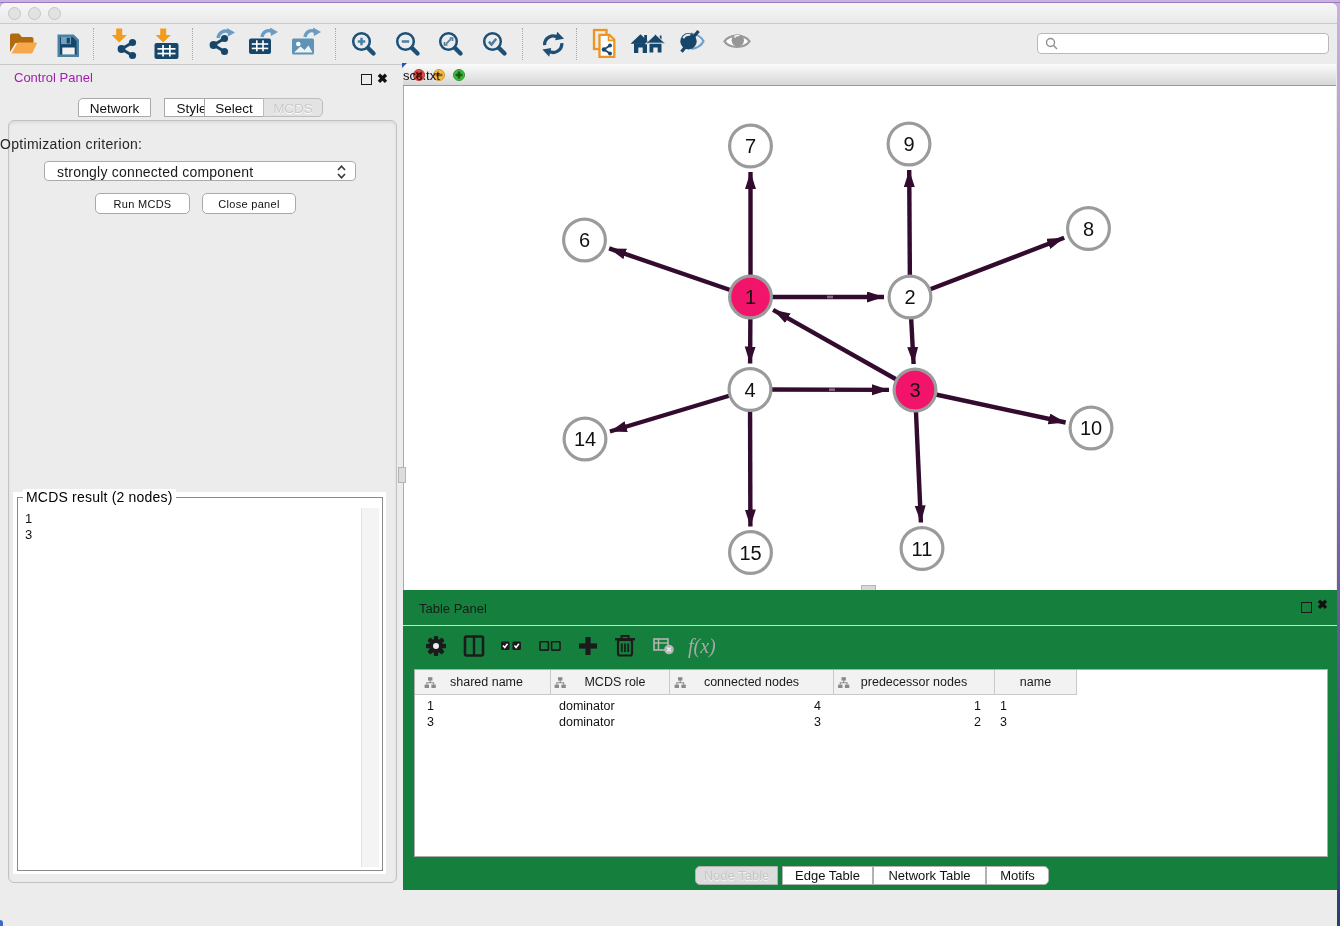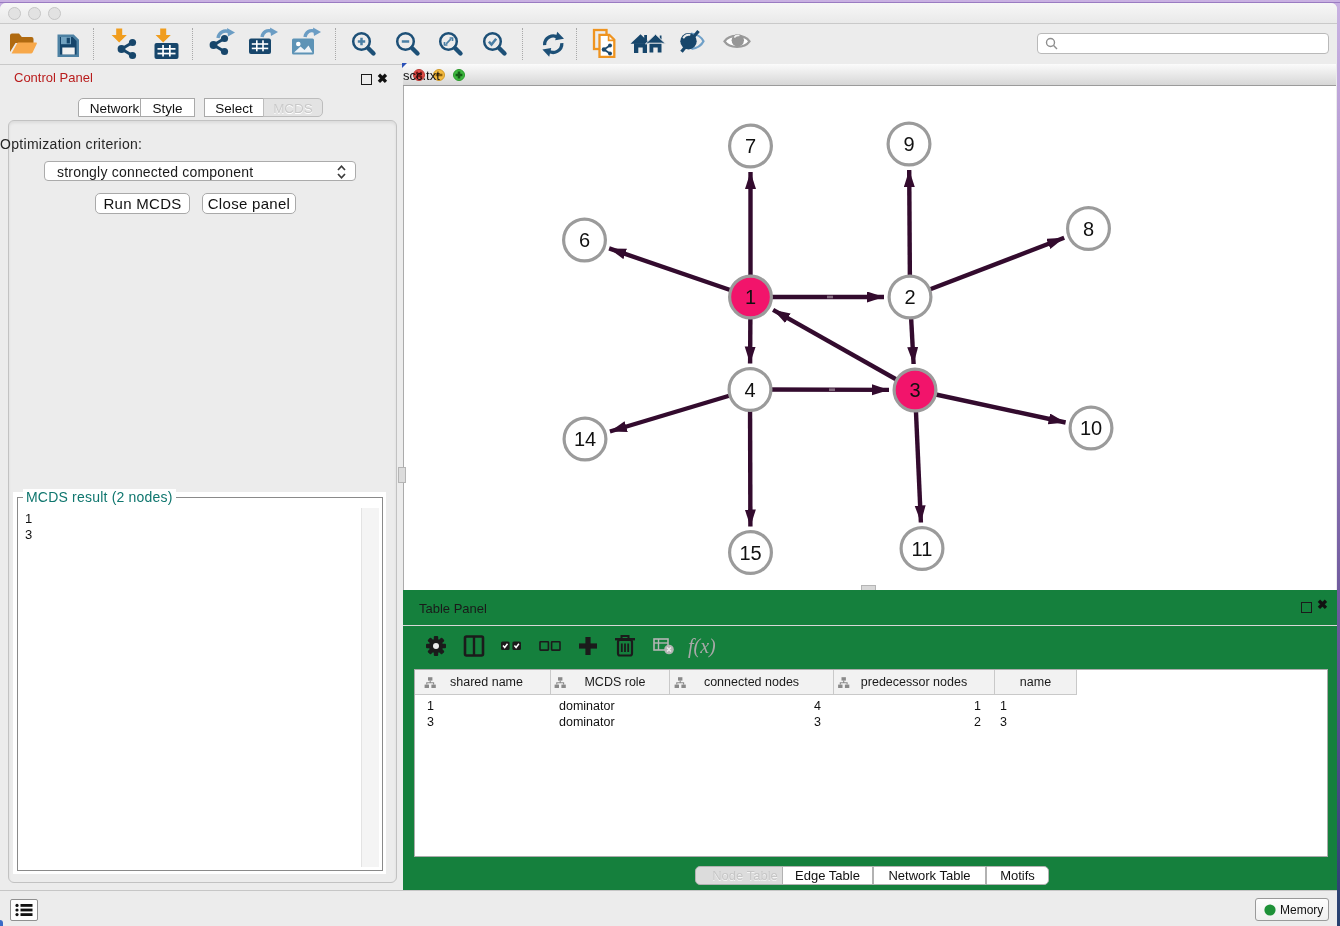--- a/index.html
+++ b/index.html
@@ -7,30 +7,30 @@
  background:linear-gradient(180deg,#c9b1e2 0%,#a98cc9 30%,#6f5a9e 65%,#27406f 100%);}
 .abs{position:absolute}
 #win{position:absolute;left:0;top:3px;width:1337px;height:923px;background:#ececec;border-radius:6px 6px 0 0;overflow:hidden}
 #titlebar{position:absolute;left:0;top:0;width:1337px;height:20px;background:linear-gradient(#f7f7f7,#e9e9e9);border-bottom:1px solid #c9c9c9}
 .tl{position:absolute;top:4px;width:11px;height:11px;border-radius:50%;background:#e2e2e2;border:1px solid #c5c5c5}
 #title{position:absolute;top:3px;left:0;width:1337px;text-align:center;font-size:13px;color:#ababab}
 #toolbar{position:absolute;left:0;top:21px;width:1337px;height:40px;background:#ececec}
 .sep{position:absolute;top:4px;height:32px;width:0;border-left:1px dotted #a9a9a9}
 #search{position:absolute;left:1037px;top:9px;width:290px;height:19px;background:#fff;border:1px solid #b9b9b9;border-radius:4px}
 
-#cp-title{position:absolute;left:14px;top:67px;font-size:13px;color:#b91c1c}
+#cp-title{position:absolute;left:14px;top:67px;font-size:13px;color:#a21caf}
 .wbox{position:absolute;width:9px;height:9px;border:1.6px solid #1a1a1a}
 .wx{position:absolute;font-size:13px;font-weight:bold;color:#111}
 .tab{position:absolute;top:95px;height:19px;background:#fff;border:1px solid #a9a9a9;font-size:13.5px;color:#111;text-align:center;line-height:19px;box-sizing:border-box}
 #cpbox{position:absolute;left:8px;top:117px;width:387px;height:761px;border:1px solid #c2c2c2;border-radius:6px;background:#ececec;box-shadow:inset 0 2px 3px rgba(0,0,0,0.07)}
 #optlab{position:absolute;left:0;top:133px;width:400px;font-size:14px;letter-spacing:0.3px;color:#262626}
 #combo{position:absolute;left:44px;top:158px;width:312px;height:20px;background:#fff;border:1px solid #ababab;border-radius:4px;font-size:14px;letter-spacing:0.2px;color:#1a1a1a;line-height:20px;padding-left:12px;box-sizing:border-box}
-.btn{position:absolute;top:190px;height:21px;background:#fff;border:1px solid #a9a9a9;border-radius:5px;font-size:15px;letter-spacing:0.3px;color:#111;text-align:center;line-height:20px;box-sizing:border-box}
+.btn{position:absolute;top:190px;height:21px;background:#fff;border:1px solid #a9a9a9;border-radius:5px;font-size:11px;letter-spacing:0.3px;color:#111;text-align:center;line-height:20px;box-sizing:border-box}
 #fsbord{position:absolute;left:17px;top:494px;width:364px;height:372px;border:1px solid #8a8a8a}
-#fsleg{position:absolute;left:23px;top:486px;background:#fff;padding:0 3px;font-size:14px;letter-spacing:0.2px;color:#0f766e}
+#fsleg{position:absolute;left:23px;top:486px;background:#fff;padding:0 3px;font-size:14px;letter-spacing:0.2px;color:#000000}
 #fslist{position:absolute;left:18px;top:504px;width:362px;height:361px;background:#fff;font-size:13px;color:#111}
 #fsscroll{position:absolute;right:1px;top:1px;width:17px;height:359px;background:#f4f4f4;border-left:1px solid #e3e3e3}
 
 #netframe{position:absolute;left:403px;top:61px;width:934px;height:529px}
 #nettitle{position:absolute;left:0;top:0;width:933px;height:21px;background:linear-gradient(#fbfbfb,#d7d7d7);border-bottom:1px solid #9b9b9b}
 .mac{position:absolute;top:5px;width:12px;height:12px;border-radius:50%;box-sizing:border-box}
 #netname{position:absolute;left:0;top:4px;width:933px;text-align:left;font-size:13px;color:#111}
 #canvas{position:absolute;left:0;top:22px;width:933px;height:504px;background:#fff;border-left:1px solid #ababab;box-sizing:border-box}
 
 #tablepanel{position:absolute;left:403px;top:587px;width:934px;height:300px;background:#15803d}
@@ -220,21 +220,21 @@
           <circle cx="6.5" cy="6.5" r="4" fill="none" stroke="#8e8e8e" stroke-width="1.4"></circle>
           <line x1="9.6" y1="9.6" x2="13" y2="13" stroke="#8e8e8e" stroke-width="1.4"></line>
         </svg>
       </div>
   </div>
 
   <div id="cp-title">Control Panel</div>
   <div class="wbox" style="left:361px;top:71px"></div>
   <div class="wx" style="left:377px;top:68px">✖</div>
   <div class="tab" style="left:78px;width:73px;border-radius:5px 0 0 0">Network</div>
-  <div class="tab" style="left:140px;width:55px">Style</div>
+  <div class="tab" style="left:164px;width:55px">Style</div>
   <div class="tab" style="left:204px;width:60px">Select</div>
   <div class="tab" style="left:263px;width:60px;border-radius:0 5px 5px 0;background:#e3e3e3;color:#c9c9c9;border-color:#bdbdbd;text-shadow:0 1px 0 #fff">MCDS</div>
   <div id="cpbox"></div>
   <div id="optlab">Optimization criterion:</div>
   <div id="combo">strongly connected component
     <svg width="11" height="16" style="position:absolute;right:8px;top:2px" viewBox="0 0 11 16">
         <path d="M2,6 L5.5,2.2 L9,6 M2,10 L5.5,13.8 L9,10" fill="none" stroke="#3c3c3c" stroke-width="1.7"></path>
       </svg>
   </div>
   <div class="btn" style="left:95px;width:95px">Run MCDS</div>
@@ -406,40 +406,20 @@
       <div class="td" style="left:12px;top:44px">3</div>
       <div class="td" style="left:144px;top:28px">dominator</div>
       <div class="td" style="left:144px;top:44px">dominator</div>
       <div class="td" style="left:308px;top:28px;width:98px;text-align:right">4</div>
       <div class="td" style="left:308px;top:44px;width:98px;text-align:right">3</div>
       <div class="td" style="left:468px;top:28px;width:98px;text-align:right">1</div>
       <div class="td" style="left:468px;top:44px;width:98px;text-align:right">2</div>
       <div class="td" style="left:585px;top:28px">1</div>
       <div class="td" style="left:585px;top:44px">3</div>
     </div>
-    <div class="btab" style="left:292px;width:100px;border-radius:5px 0 0 5px;background:#dcdcdc;color:#c6c6c6;text-shadow:0 1px 0 #f5f5f5">Node Table</div>
+    <div class="btab" style="left:292px;width:83px;border-radius:5px 0 0 5px;background:#dcdcdc;color:#c6c6c6;text-shadow:0 1px 0 #f5f5f5">Node Table</div>
     <div class="btab" style="left:379px;width:91px">Edge Table</div>
     <div class="btab" style="left:470px;width:113px">Network Table</div>
     <div class="btab" style="left:583px;width:63px;border-radius:0 5px 5px 0">Motifs</div>
   </div>
 
-  <div id="statusbar">
-    <div id="listbtn">
-        <svg width="18" height="14" style="position:absolute;left:4px;top:3px" viewBox="0 0 18 14">
-          <g fill="#111">
-            <circle cx="2" cy="2.4" r="1.6"></circle>
-            <circle cx="2" cy="7" r="1.6"></circle>
-            <circle cx="2" cy="11.6" r="1.6"></circle>
-            <rect x="5.5" y="1" width="12" height="2.8"></rect>
-            <rect x="5.5" y="5.6" width="12" height="2.8"></rect>
-            <rect x="5.5" y="10.2" width="12" height="2.8"></rect>
-          </g>
-        </svg>
-      </div>
-    <div id="memitem">
-        <svg width="12" height="12" style="position:absolute;left:8px;top:5px">
-          <circle cx="6" cy="6" r="5.6" fill="#1e9138"></circle>
-        </svg>
-        <span style="position:absolute;left:24px;top:4px;font-size:12px;color:#111">Memory</span>
-      </div>
-  </div>
 </div>
 <div class="abs" style="left:0;top:920px;width:3px;height:6px;background:#3a6bc6;z-index:60;border-radius:0 3px 0 0"></div>
 
 </body></html>

